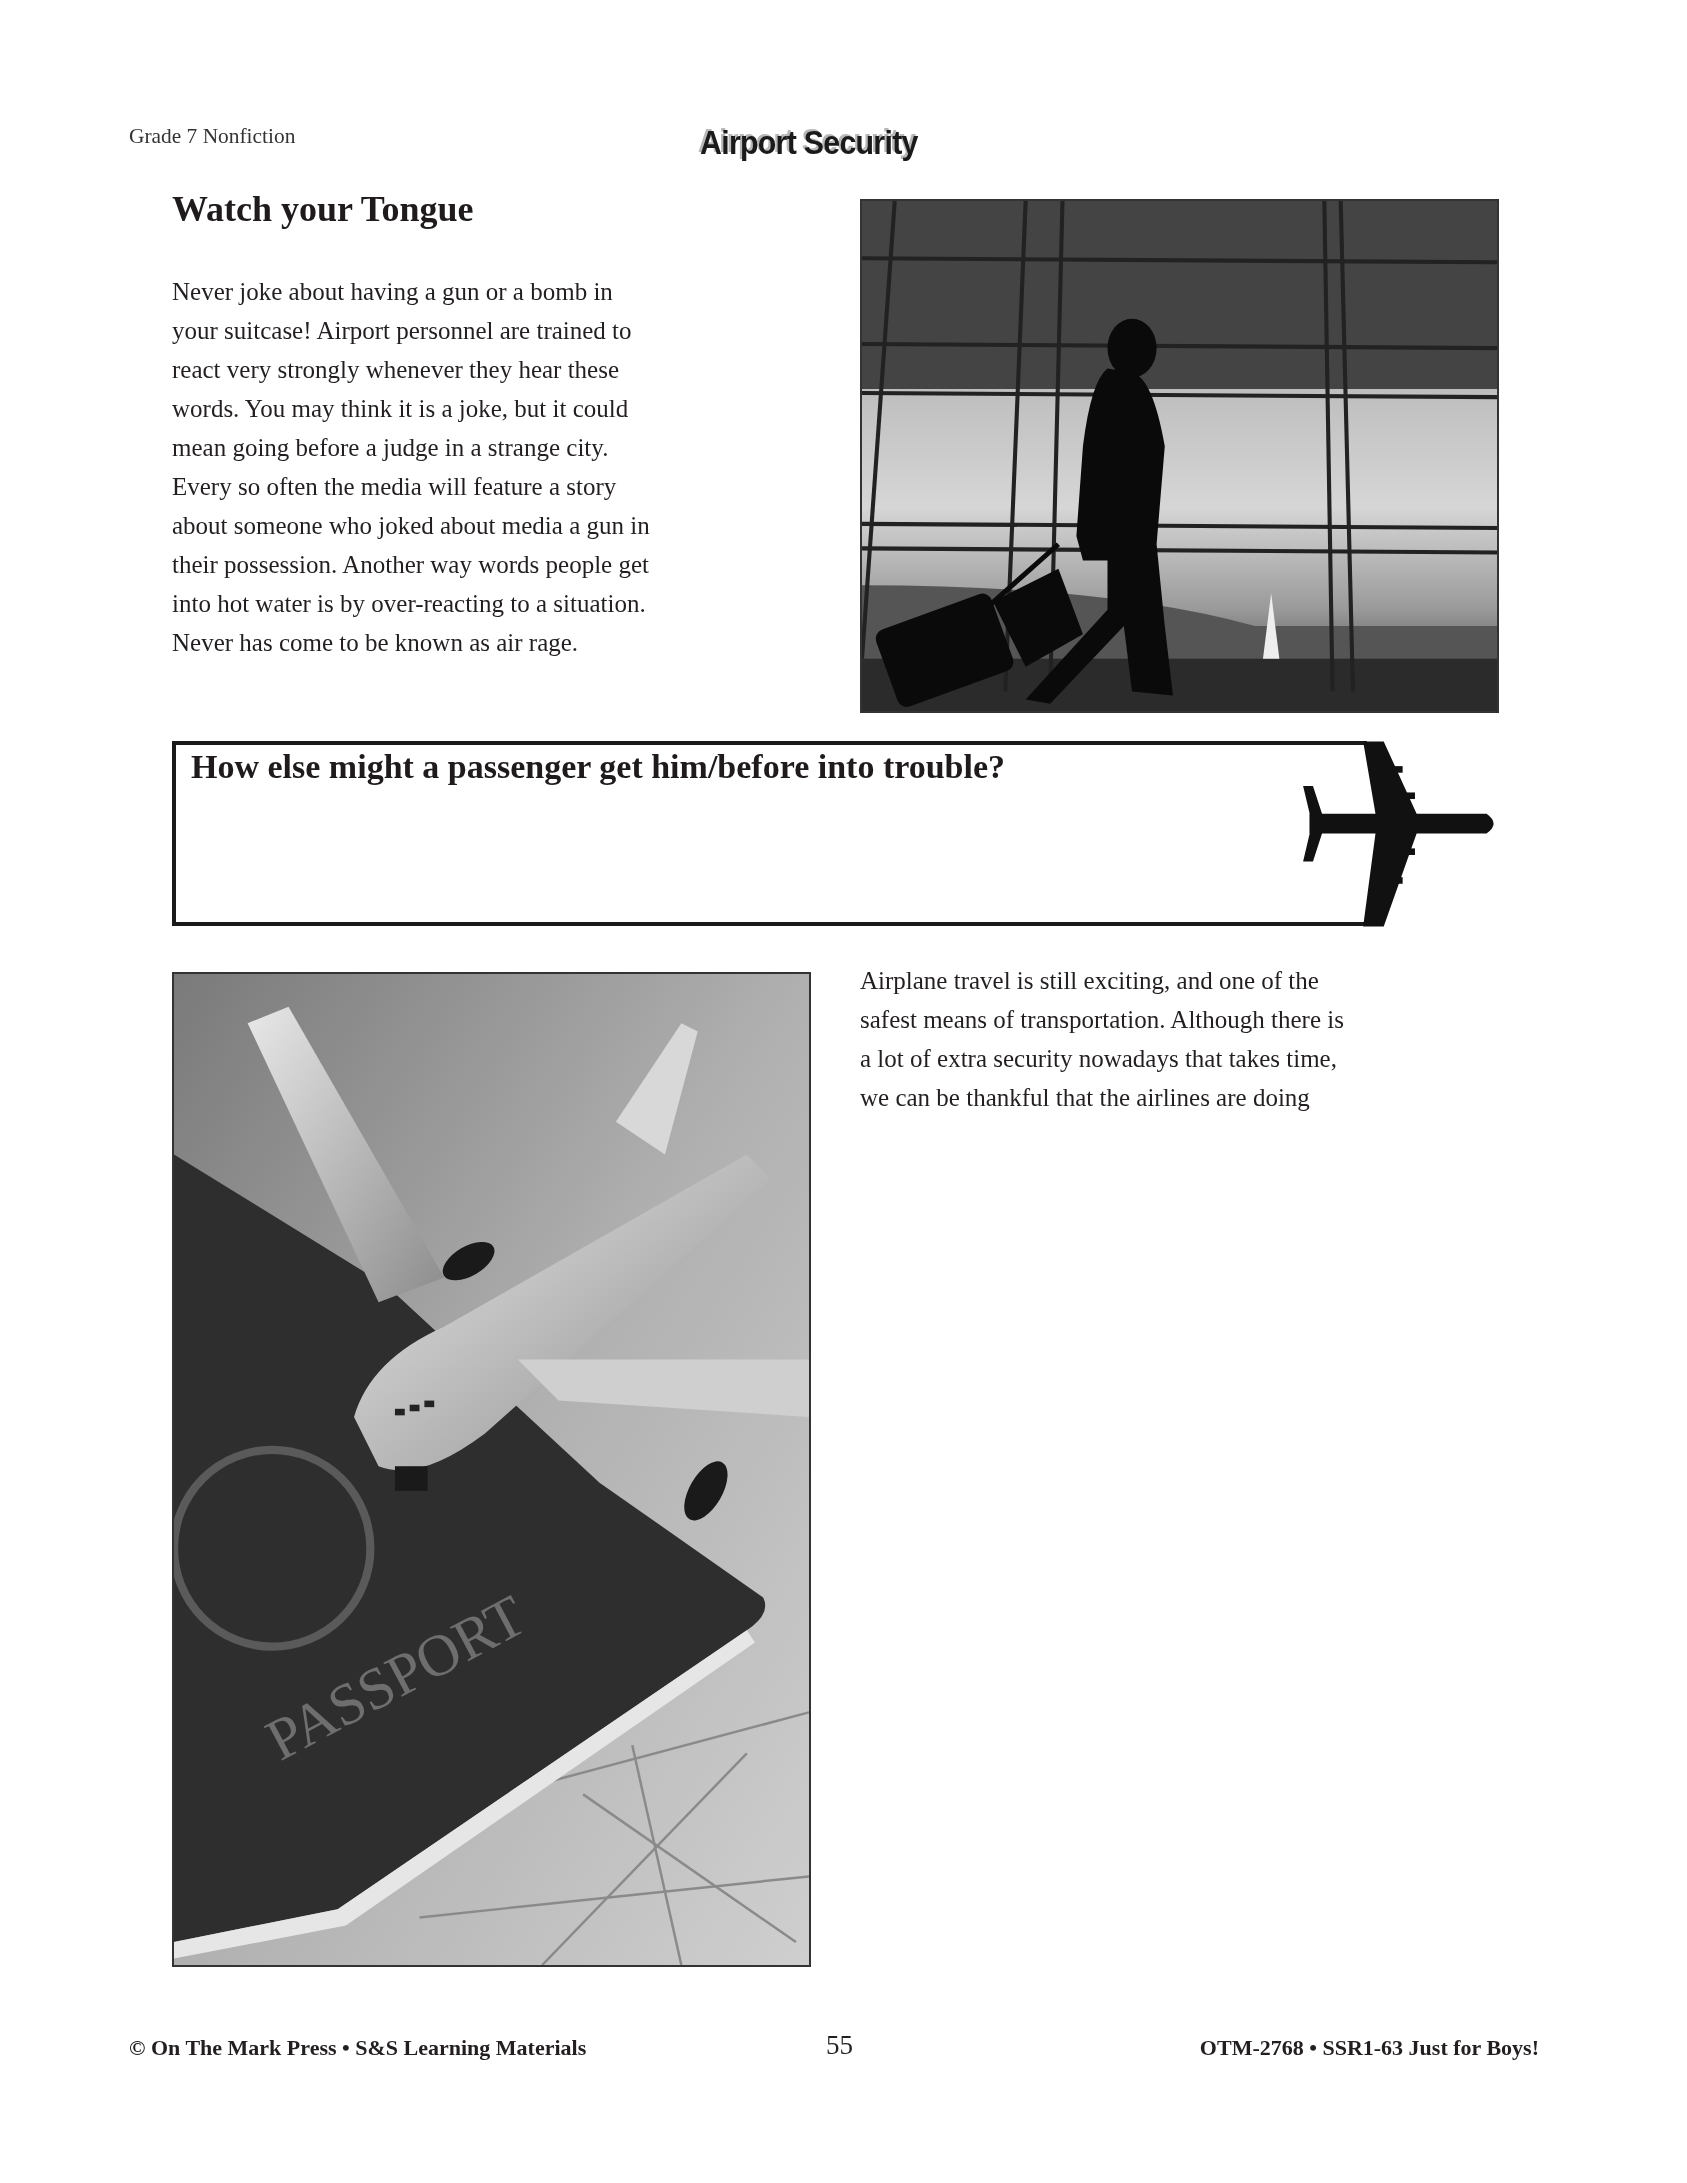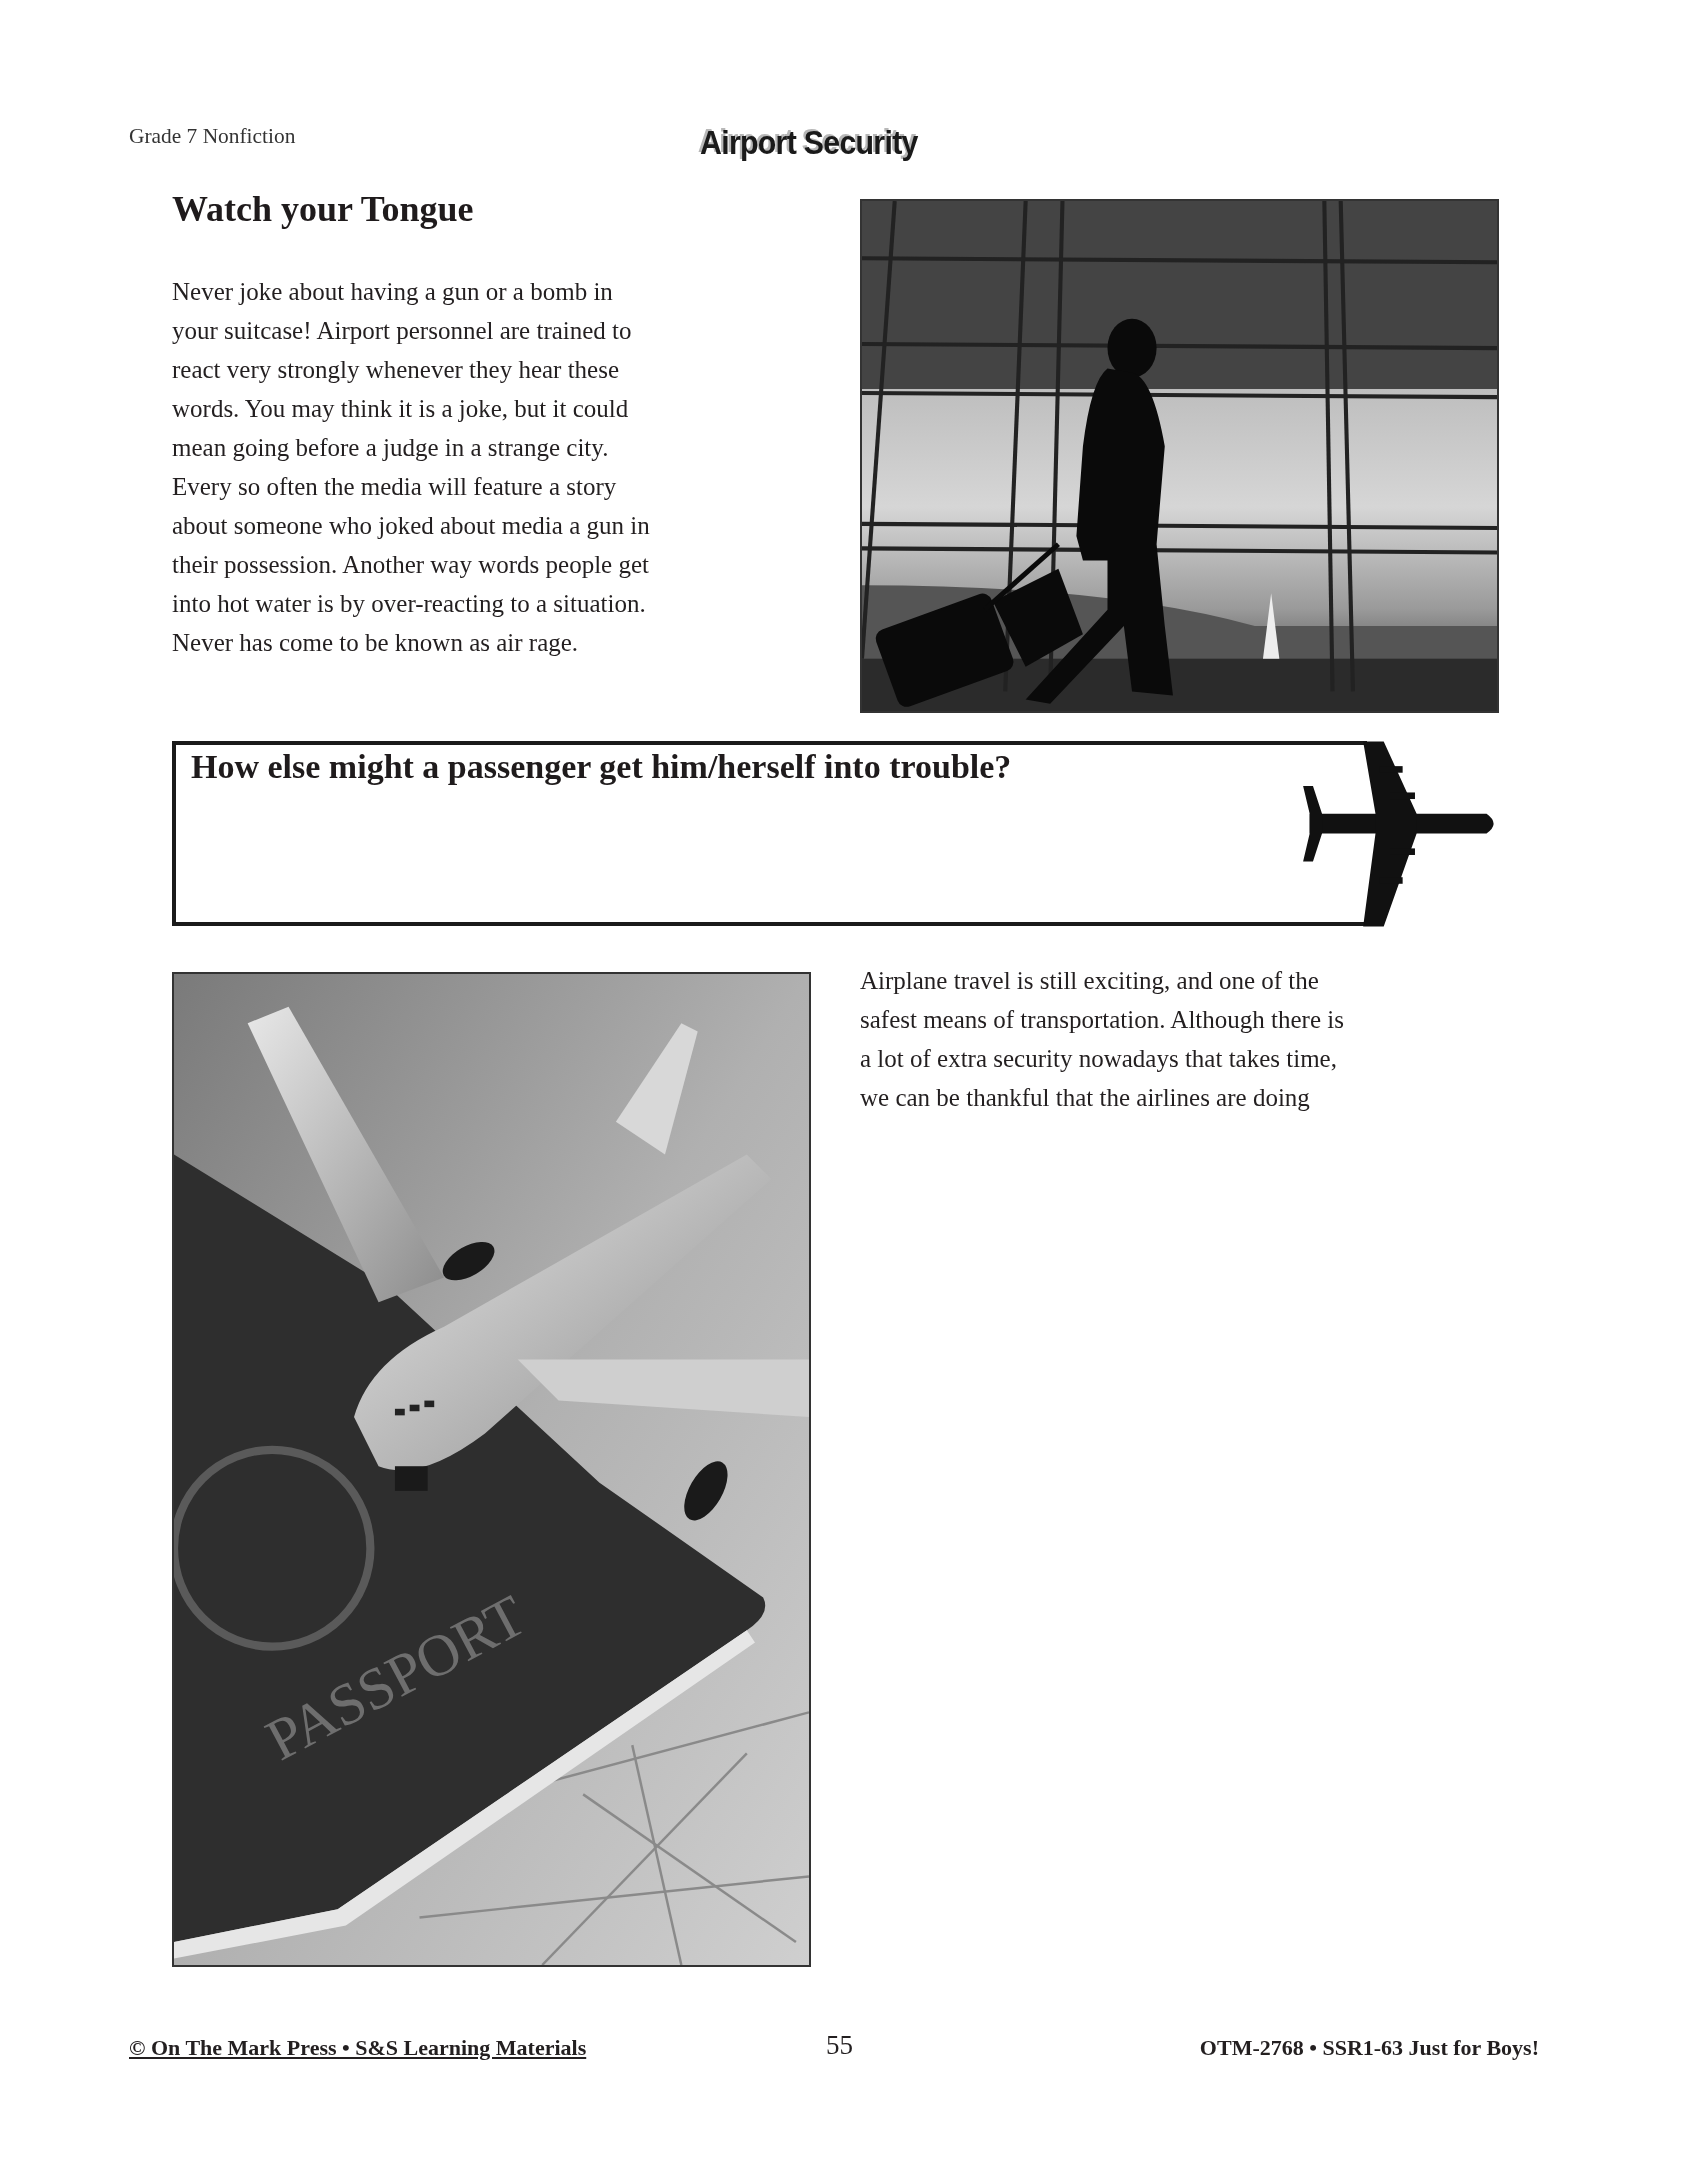--- a/index.html
+++ b/index.html
@@ -16,21 +16,21 @@
   .para2 { left: 860px; top: 961px; width: 651px; }
   .photo { border: 2.5px solid #333; overflow: hidden; box-sizing: border-box; }
   .photo-traveler { left: 860px; top: 199px; width: 639px; height: 514px; }
   .photo-passport { left: 172px; top: 972px; width: 639px; height: 995px; }
   .photo svg { display: block; width: 100%; height: 100%; }
   .qbox { left: 172px; top: 741px; width: 1195px; height: 185px; border: 4.1px solid #1a1a1a;
           border-right: none; box-sizing: border-box; background: #fff; }
   .question { left: 191px; top: 748px; font-size: 34px; font-weight: bold; color: #1f1b1c; }
   .plane-icon { left: 1285px; top: 733px; width: 218px; height: 202px; }
   .footer { top: 2035px; font-size: 22px; font-weight: bold; color: #231f20; }
-  .footer-left { left: 129px; text-decoration: underline; }
+  .footer-left { left: 129px; }
   .footer-page { left: 826px; top: 2030px; font-size: 27px; font-weight: normal; }
   .footer-right { right: 148px; }
 </style>
 </head>
 <body>
 
 <div class="abs grade">Grade 7 Nonfiction</div>
 <div class="abs page-title">Airport Security</div>
 
 <div class="abs section-heading">Watch your Tongue</div>
@@ -84,21 +84,21 @@
       <ellipse cx="330" cy="180" rx="30" ry="36"></ellipse>
       <path d="M300 205 Q280 220 270 300 L262 410 L270 440 L300 440 L300 500 L200 610 L230 615 L320 520 L330 600 L380 605 L370 520 L360 420 L370 300 Q355 215 330 210 Z"></path>
       <path d="M160 490 L240 450 L270 530 L200 570 Z"></path>
       <rect x="26" y="500" width="150" height="100" rx="12" transform="rotate(-20 100 550)"></rect>
       <line x1="150" y1="500" x2="240" y2="420" stroke="#0a0a0a" stroke-width="6"></line>
     </g>
   </svg>
 </div>
 
 <div class="abs qbox"></div>
-<div class="abs question">How else might a passenger get him/herself into trouble?</div>
+<div class="abs question">How else might a passenger get him/before into trouble?</div>
 <svg class="abs plane-icon" viewBox="0 0 265 245">
   <g fill="#111">
 
     <path d="M30 98 L245 98 Q262 110 245 122 L30 122 Z"></path>
 
     <path d="M95 10 L120 10 L160 98 L160 122 L120 235 L95 235 L110 122 L110 98 Z"></path>
 
     <rect x="115" y="40" width="28" height="8"></rect>
     <rect x="128" y="72" width="30" height="8"></rect>
     <rect x="128" y="140" width="30" height="8"></rect>

